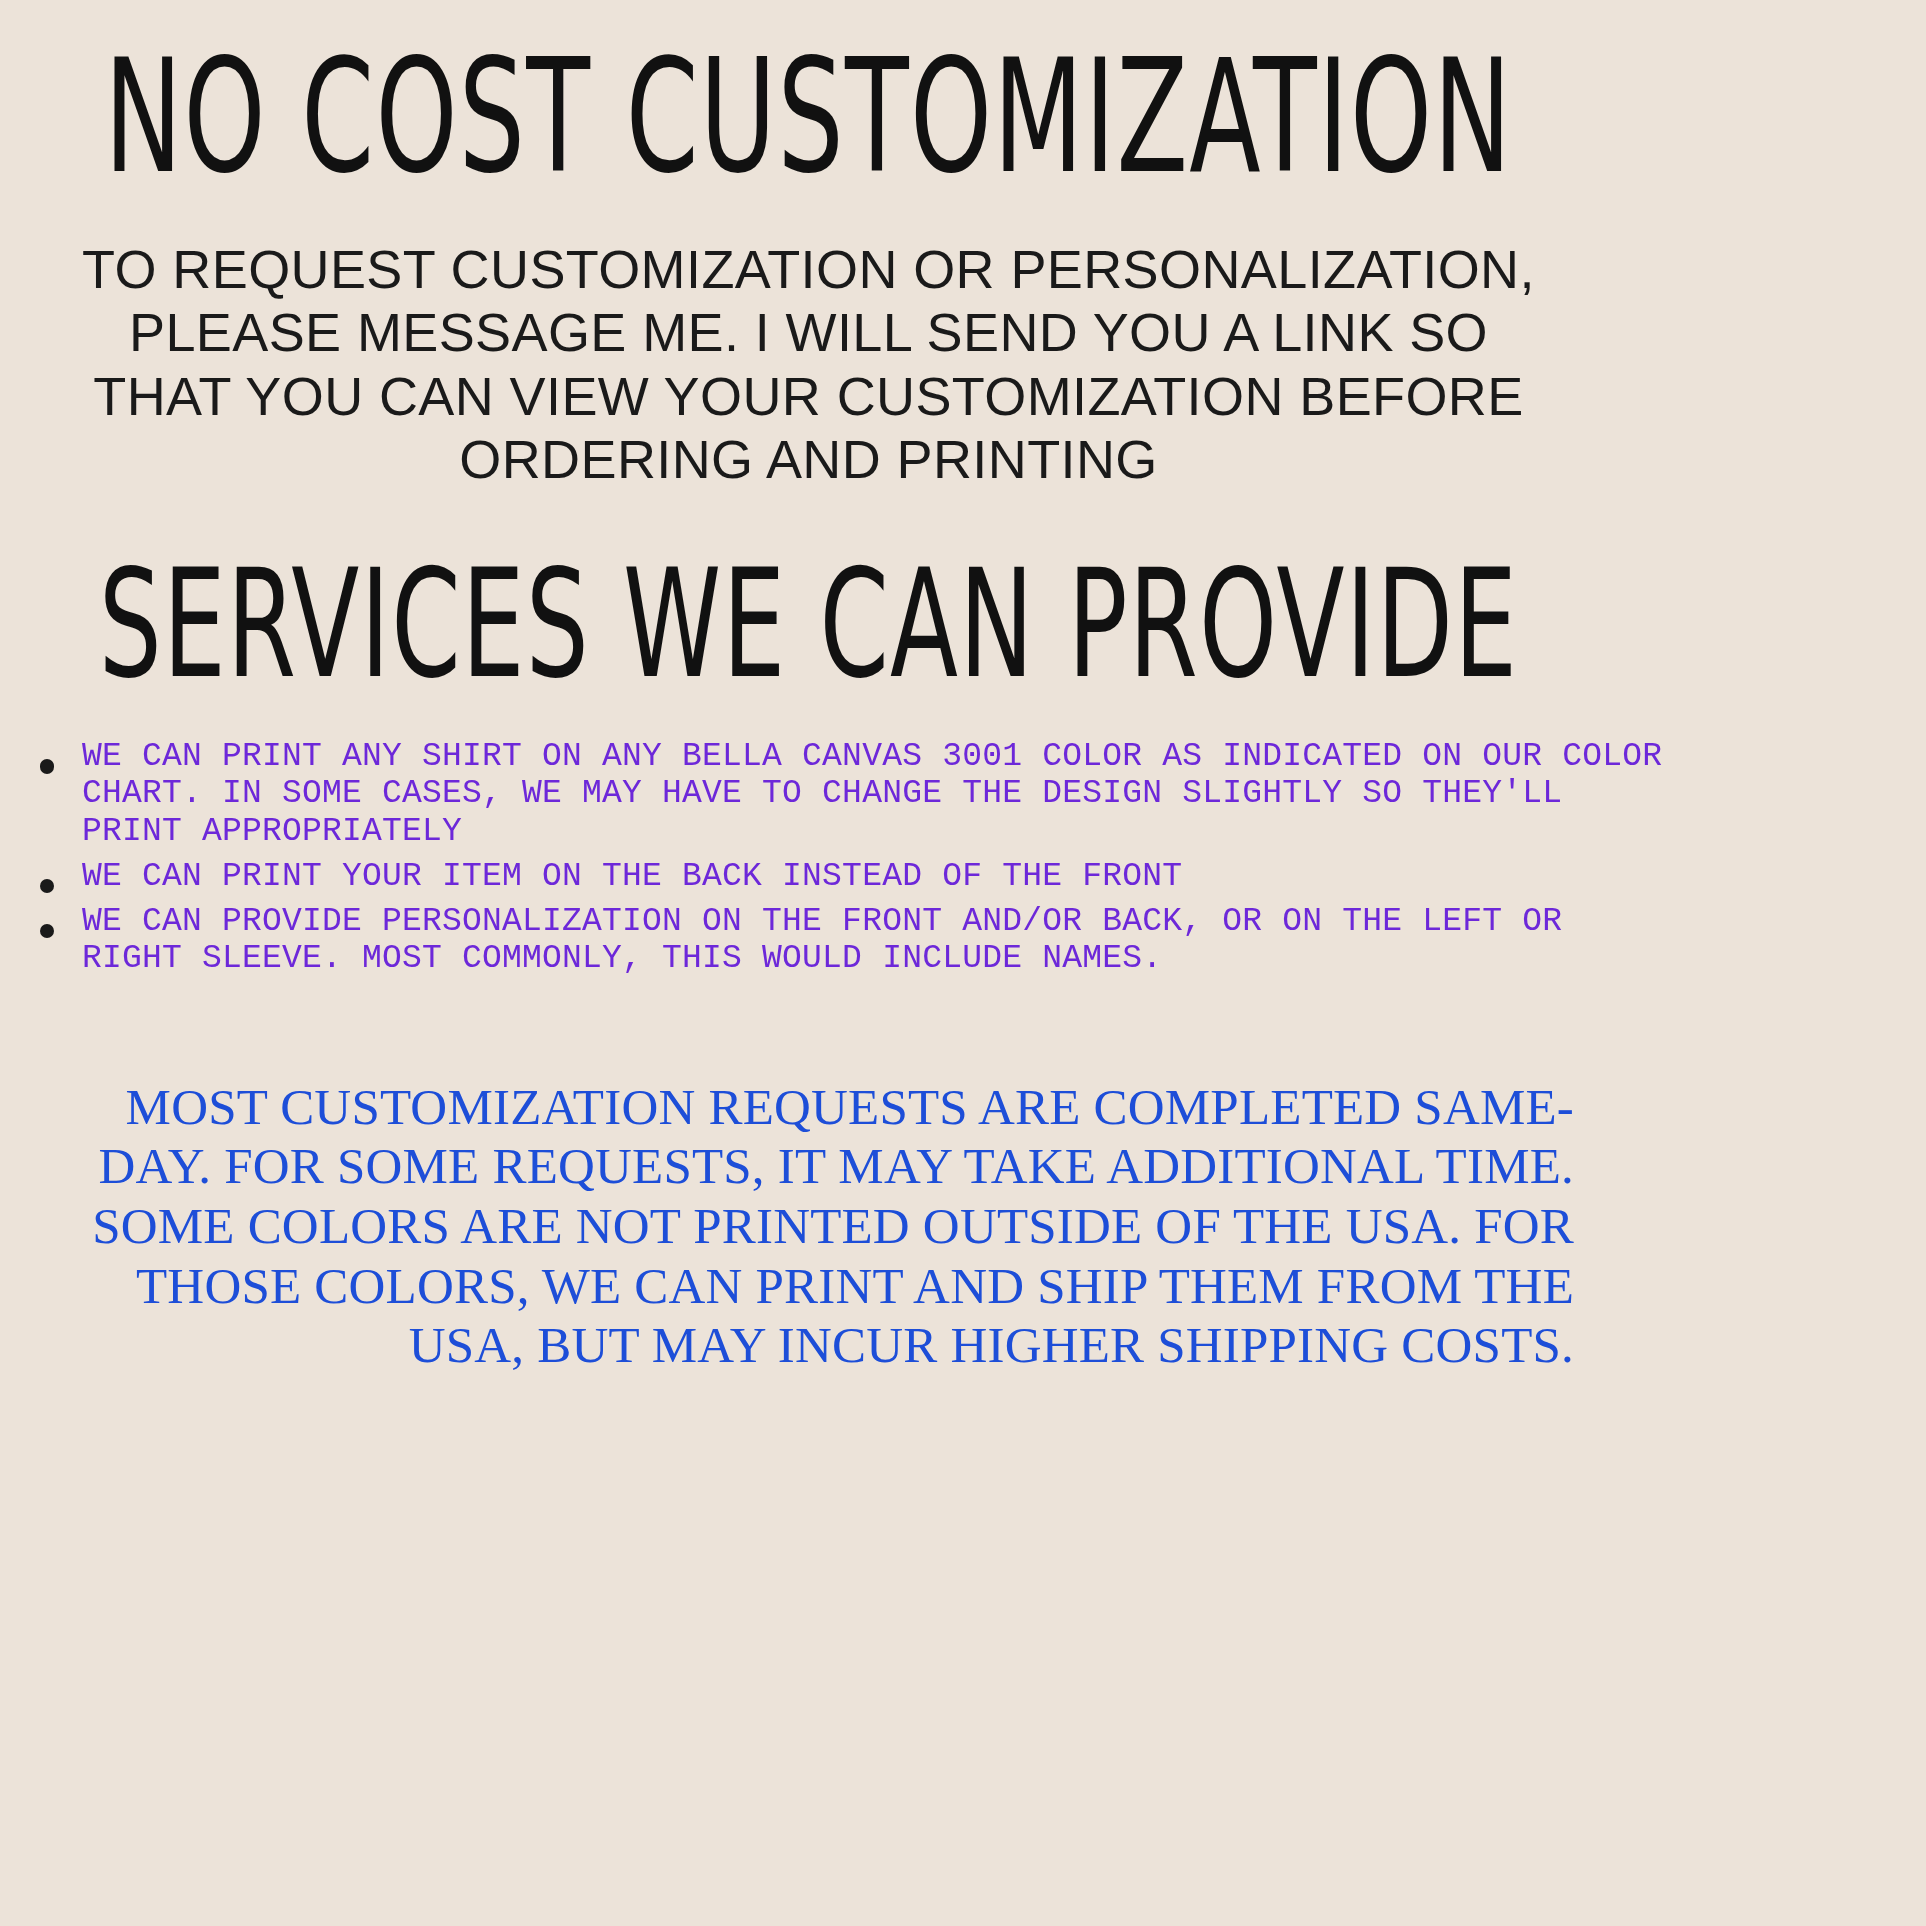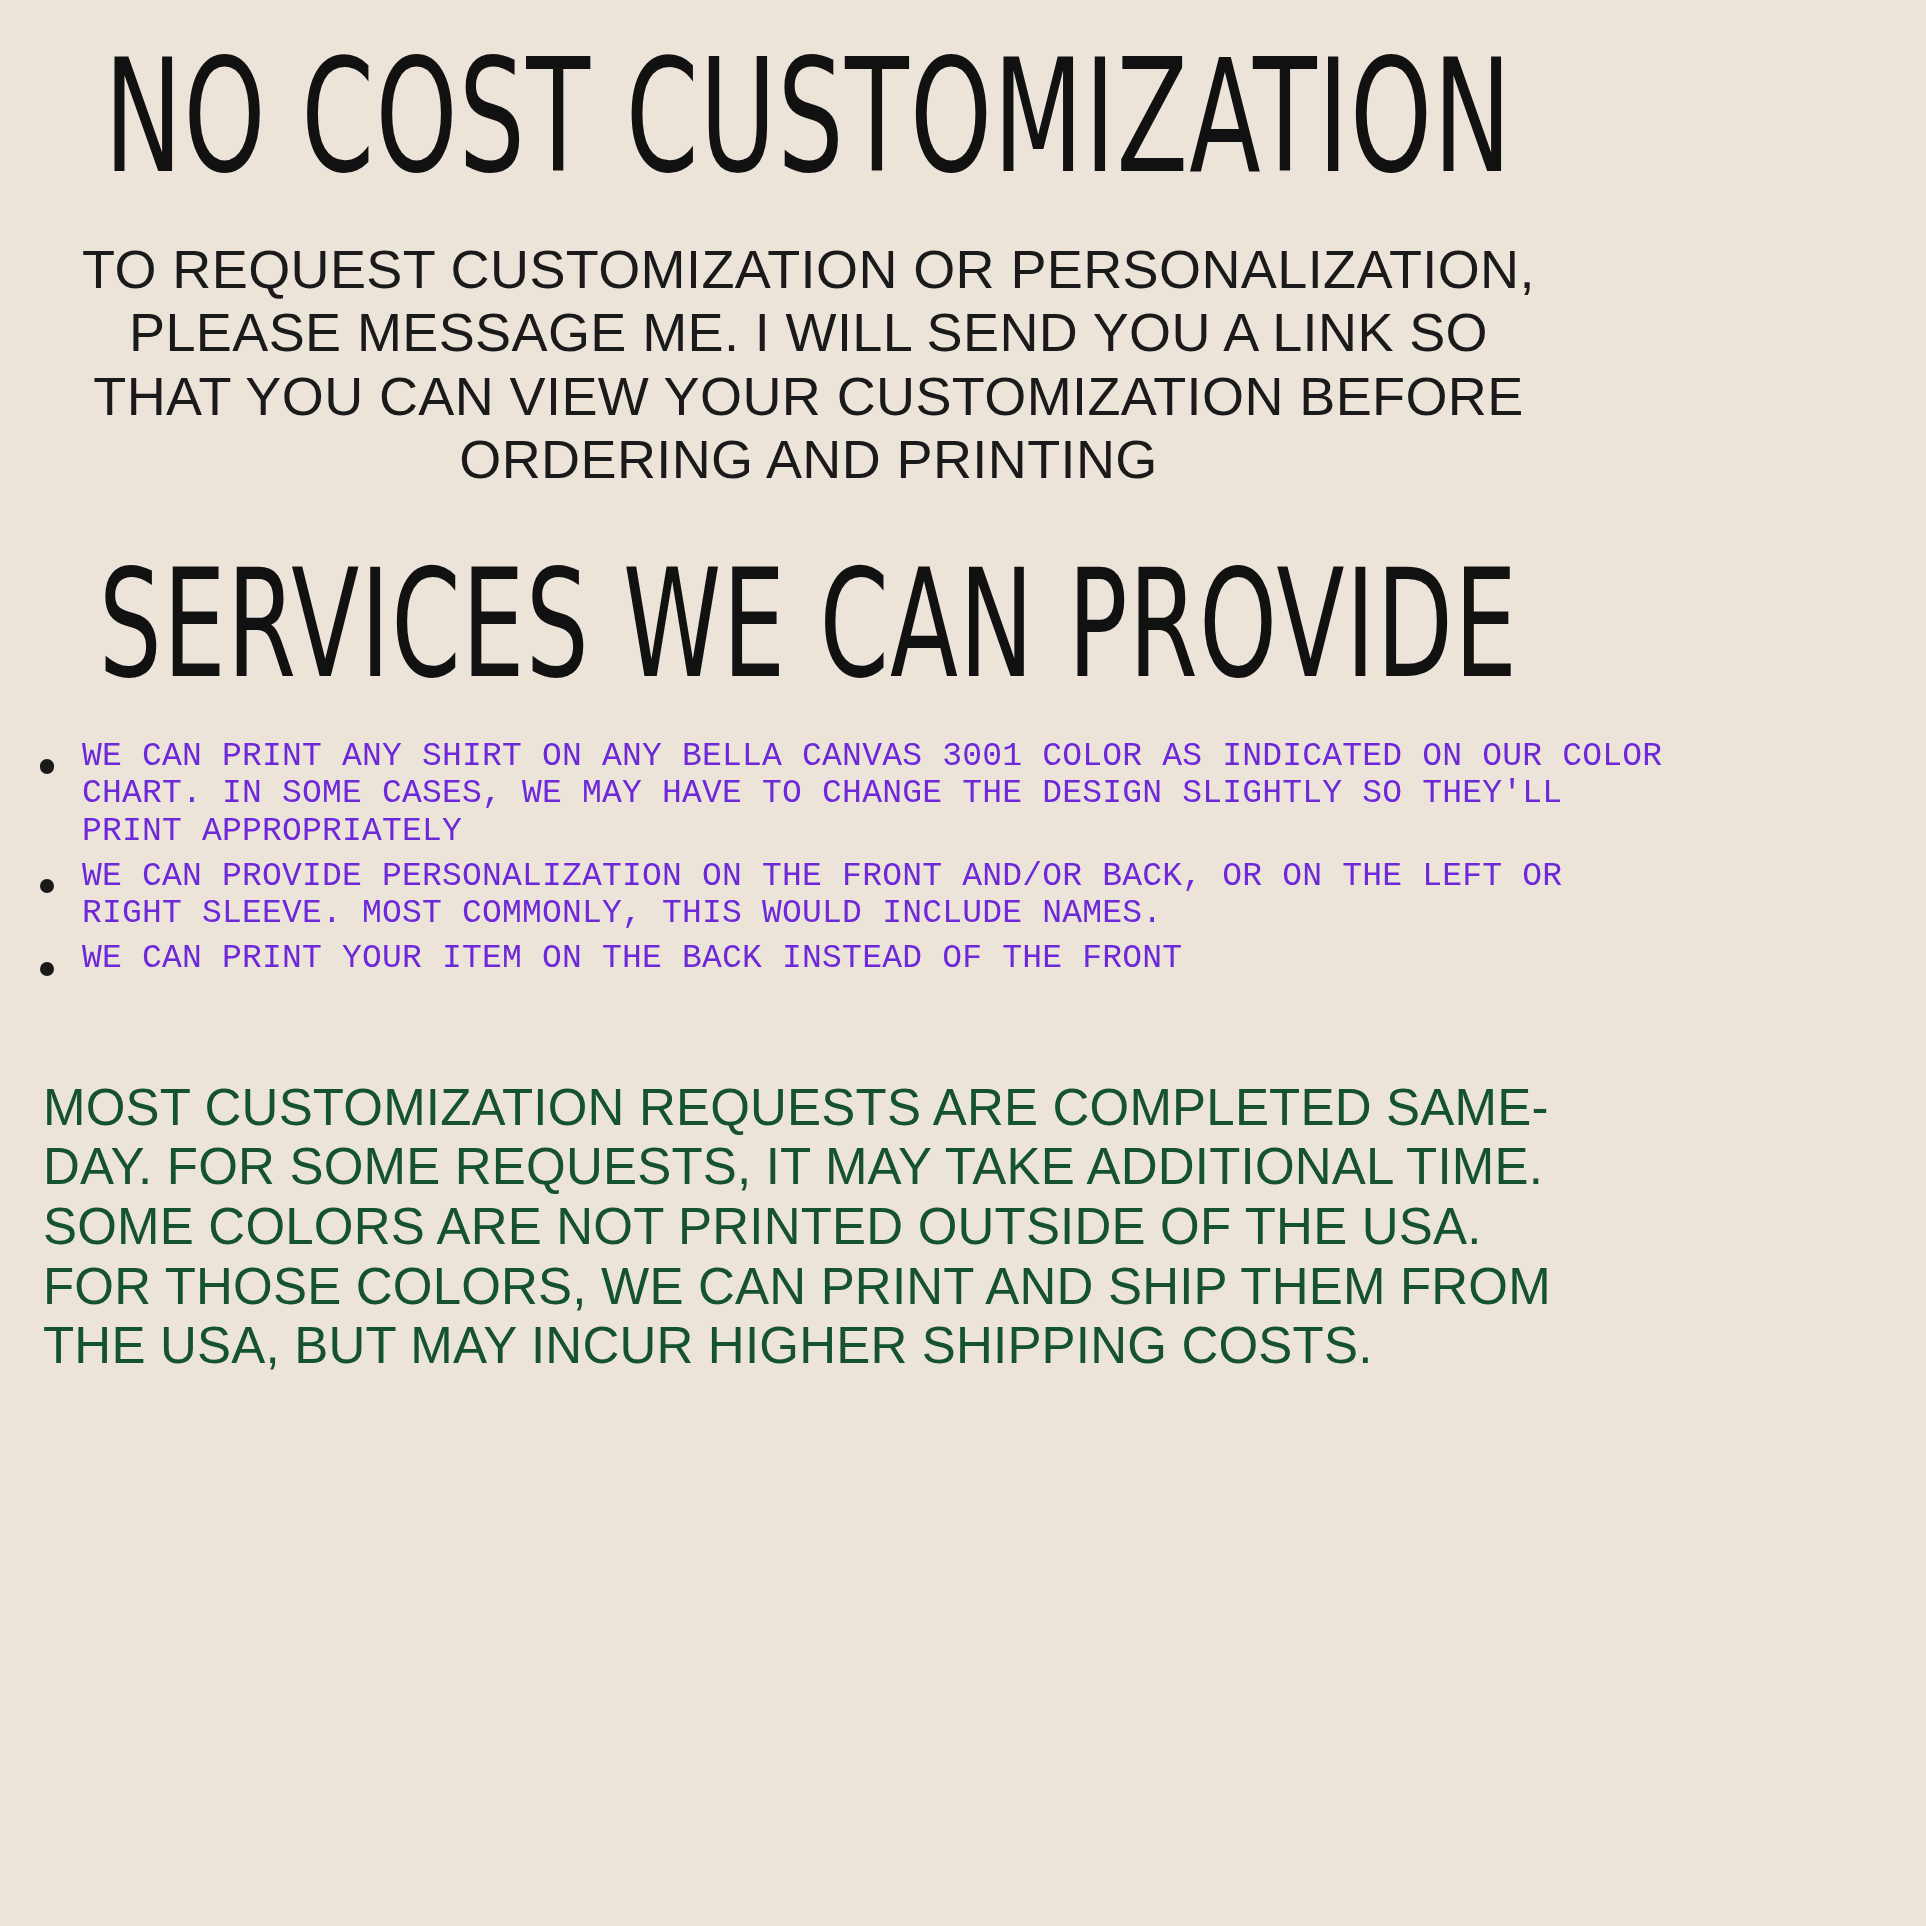--- a/index.html
+++ b/index.html
@@ -84,44 +84,44 @@
     position: absolute;
     left: 8.6px;
     top: 21.4px;
     width: 14.3px;
     height: 14.3px;
     border-radius: 50%;
     background: #1a1a1a;
   }
 
   .footer-para {
-    font-family: Liberation Sans, sans-serif;
+    font-family: Liberation Serif, serif;
     text-transform: uppercase;
-    text-align: left;
+    text-align: right;
     font-size: 51px;
     line-height: 1.17;
     letter-spacing: 0.2px;
-    color: #14532d;
+    color: #1d4ed8;
     max-width: 1826px;
     margin: 93px 0 0 0;
   }
 </style>
 </head>
 <body>
 
 <div class="page">
 
   <h1 class="display-heading" id="heading-main">NO COST CUSTOMIZATION</h1>
 
   <p class="intro-para">TO REQUEST CUSTOMIZATION OR PERSONALIZATION, PLEASE MESSAGE ME.  I WILL SEND YOU A LINK SO THAT YOU CAN VIEW YOUR CUSTOMIZATION BEFORE ORDERING AND PRINTING</p>
 
   <h2 class="display-heading" id="heading-services">SERVICES WE CAN PROVIDE</h2>
 
   <ul class="bullet-list">
     <li class="bullet-item">WE CAN PRINT ANY SHIRT ON ANY BELLA CANVAS 3001 COLOR AS INDICATED ON OUR COLOR CHART.  IN SOME CASES, WE MAY HAVE TO CHANGE THE DESIGN SLIGHTLY SO THEY'LL PRINT APPROPRIATELY</li>
+    <li class="bullet-item">WE CAN PRINT YOUR ITEM ON THE BACK INSTEAD OF THE FRONT</li>
     <li class="bullet-item">WE CAN PROVIDE PERSONALIZATION ON THE FRONT AND/OR BACK, OR ON THE LEFT OR RIGHT SLEEVE.  MOST COMMONLY, THIS WOULD INCLUDE NAMES.</li>
-    <li class="bullet-item">WE CAN PRINT YOUR ITEM ON THE BACK INSTEAD OF THE FRONT</li>
   </ul>
 
   <p class="footer-para">MOST CUSTOMIZATION REQUESTS ARE COMPLETED SAME-DAY.  FOR SOME REQUESTS, IT MAY TAKE ADDITIONAL TIME.  SOME COLORS ARE NOT PRINTED OUTSIDE OF THE USA.  FOR THOSE COLORS, WE CAN PRINT AND SHIP THEM FROM THE USA, BUT MAY INCUR HIGHER SHIPPING COSTS.</p>
 
 </div>
 
 
 </body></html>

